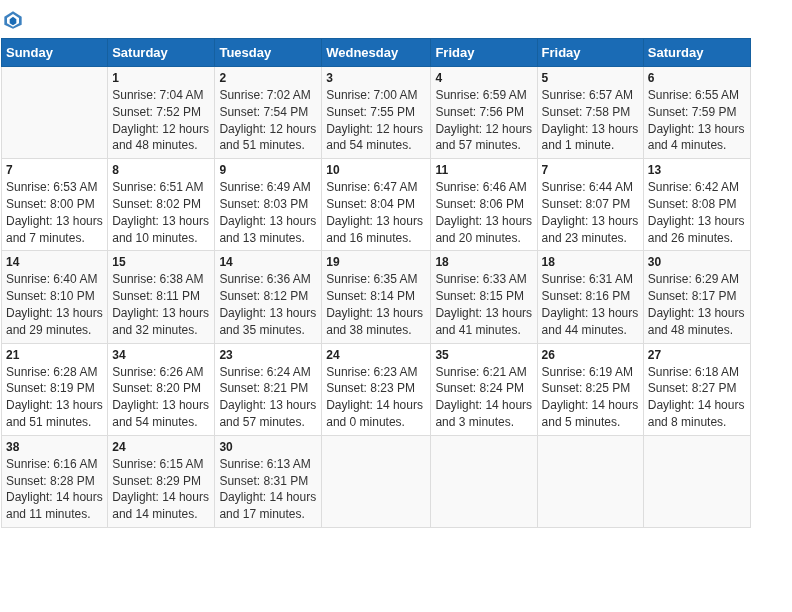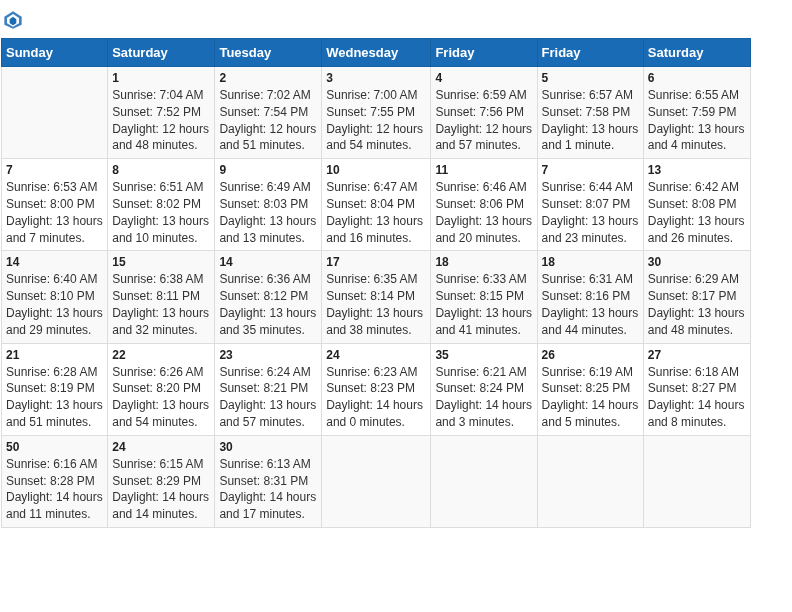--- a/index.html
+++ b/index.html
@@ -199,21 +199,21 @@
           </td>
           <td>
             <span class="day-num">15</span>
             <div class="day-info">Sunrise: 6:38 AM<br>Sunset: 8:11 PM<br>Daylight: 13 hours<br>and 32 minutes.</div>
           </td>
           <td>
             <span class="day-num">14</span>
             <div class="day-info">Sunrise: 6:36 AM<br>Sunset: 8:12 PM<br>Daylight: 13 hours<br>and 35 minutes.</div>
           </td>
           <td>
-            <span class="day-num">17</span>
+            <span class="day-num">19</span>
             <div class="day-info">Sunrise: 6:35 AM<br>Sunset: 8:14 PM<br>Daylight: 13 hours<br>and 38 minutes.</div>
           </td>
           <td>
             <span class="day-num">18</span>
             <div class="day-info">Sunrise: 6:33 AM<br>Sunset: 8:15 PM<br>Daylight: 13 hours<br>and 41 minutes.</div>
           </td>
           <td>
             <span class="day-num">18</span>
             <div class="day-info">Sunrise: 6:31 AM<br>Sunset: 8:16 PM<br>Daylight: 13 hours<br>and 44 minutes.</div>
           </td>
@@ -221,21 +221,21 @@
             <span class="day-num">30</span>
             <div class="day-info">Sunrise: 6:29 AM<br>Sunset: 8:17 PM<br>Daylight: 13 hours<br>and 48 minutes.</div>
           </td>
         </tr>
         <tr>
           <td>
             <span class="day-num">21</span>
             <div class="day-info">Sunrise: 6:28 AM<br>Sunset: 8:19 PM<br>Daylight: 13 hours<br>and 51 minutes.</div>
           </td>
           <td>
-            <span class="day-num">22</span>
+            <span class="day-num">34</span>
             <div class="day-info">Sunrise: 6:26 AM<br>Sunset: 8:20 PM<br>Daylight: 13 hours<br>and 54 minutes.</div>
           </td>
           <td>
             <span class="day-num">23</span>
             <div class="day-info">Sunrise: 6:24 AM<br>Sunset: 8:21 PM<br>Daylight: 13 hours<br>and 57 minutes.</div>
           </td>
           <td>
             <span class="day-num">24</span>
             <div class="day-info">Sunrise: 6:23 AM<br>Sunset: 8:23 PM<br>Daylight: 14 hours<br>and 0 minutes.</div>
           </td>
@@ -247,21 +247,21 @@
             <span class="day-num">26</span>
             <div class="day-info">Sunrise: 6:19 AM<br>Sunset: 8:25 PM<br>Daylight: 14 hours<br>and 5 minutes.</div>
           </td>
           <td>
             <span class="day-num">27</span>
             <div class="day-info">Sunrise: 6:18 AM<br>Sunset: 8:27 PM<br>Daylight: 14 hours<br>and 8 minutes.</div>
           </td>
         </tr>
         <tr>
           <td>
-            <span class="day-num">50</span>
+            <span class="day-num">38</span>
             <div class="day-info">Sunrise: 6:16 AM<br>Sunset: 8:28 PM<br>Daylight: 14 hours<br>and 11 minutes.</div>
           </td>
           <td>
             <span class="day-num">24</span>
             <div class="day-info">Sunrise: 6:15 AM<br>Sunset: 8:29 PM<br>Daylight: 14 hours<br>and 14 minutes.</div>
           </td>
           <td>
             <span class="day-num">30</span>
             <div class="day-info">Sunrise: 6:13 AM<br>Sunset: 8:31 PM<br>Daylight: 14 hours<br>and 17 minutes.</div>
           </td>

